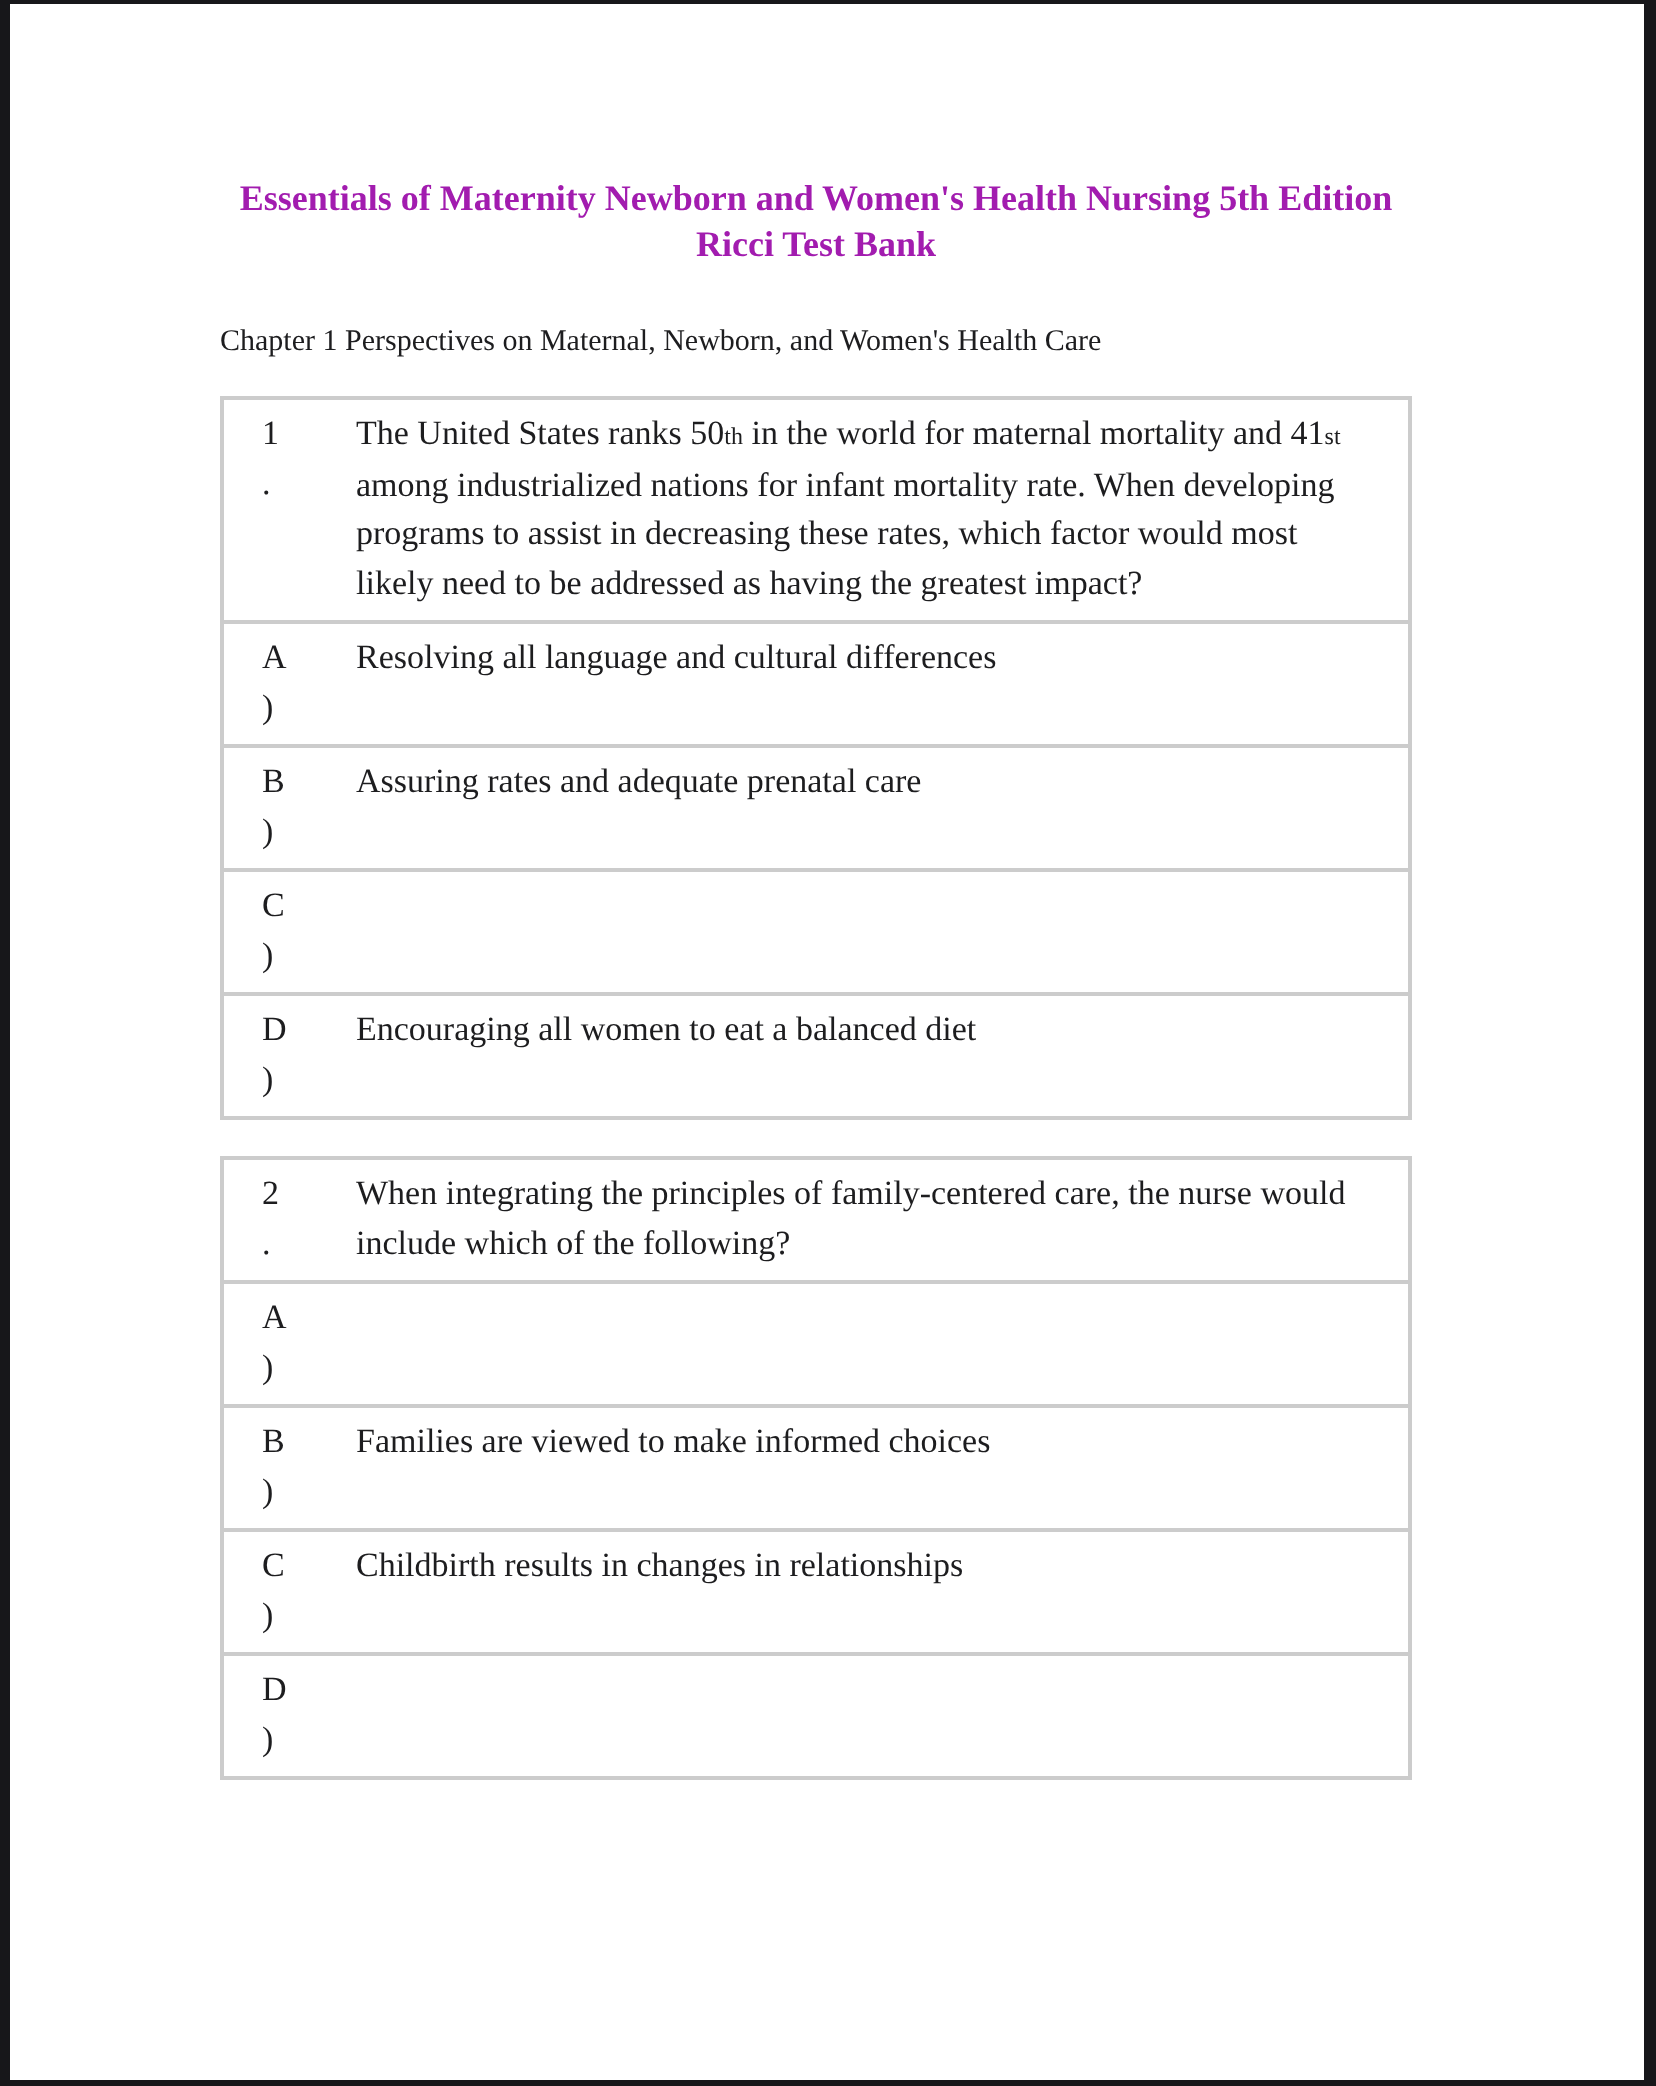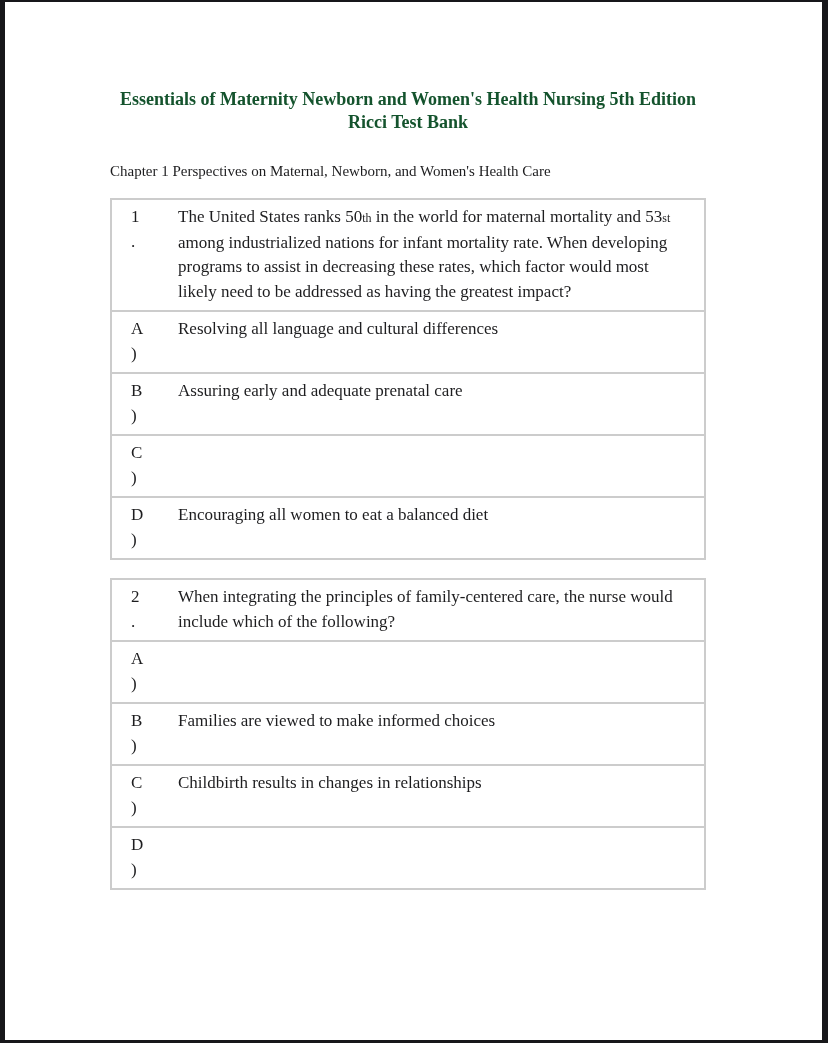--- a/index.html
+++ b/index.html
@@ -18,21 +18,21 @@
   }
   .content {
     padding: 86px 0 0 105px;
     width: 596px;
   }
   .doc-title {
     font-weight: bold;
     font-size: 18px;
     line-height: 23px;
     text-align: center;
-    color: #14532d;
+    color: #a21caf;
   }
   .chapter {
     margin-top: 28px;
     font-size: 15px;
     line-height: 19px;
   }
   .qtable {
     margin-top: 17px;
     border: 2px solid #cccccc;
     background: #ffffff;
@@ -64,29 +64,29 @@
 <div class="paper">
   <div class="content">
 
     <div class="doc-title">Essentials of Maternity Newborn and Women's Health Nursing 5th Edition Ricci Test Bank</div>
 
     <div class="chapter">Chapter 1 Perspectives on Maternal, Newborn, and Women's Health Care</div>
 
     <section class="qtable">
       <div class="row">
         <div class="cell label"><span>1</span><br><span>.</span></div>
-        <div class="cell qtext"><span>The United States ranks 50</span><span class="sm">th</span><span> in the world for maternal mortality and 53</span><span class="sm">st</span><span> among industrialized nations for infant mortality rate. When developing programs to assist in decreasing these rates, which factor would most likely need to be addressed as having the greatest impact?</span></div>
+        <div class="cell qtext"><span>The United States ranks 50</span><span class="sm">th</span><span> in the world for maternal mortality and 41</span><span class="sm">st</span><span> among industrialized nations for infant mortality rate. When developing programs to assist in decreasing these rates, which factor would most likely need to be addressed as having the greatest impact?</span></div>
       </div>
       <div class="row">
         <div class="cell label"><span>A</span><br><span>)</span></div>
         <div class="cell qtext">Resolving all language and cultural differences</div>
       </div>
       <div class="row">
         <div class="cell label"><span>B</span><br><span>)</span></div>
-        <div class="cell qtext">Assuring early and adequate prenatal care</div>
+        <div class="cell qtext">Assuring rates and adequate prenatal care</div>
       </div>
       <div class="row">
         <div class="cell label"><span>C</span><br><span>)</span></div>
       </div>
       <div class="row">
         <div class="cell label"><span>D</span><br><span>)</span></div>
         <div class="cell qtext">Encouraging all women to eat a balanced diet</div>
       </div>
     </section>
 

